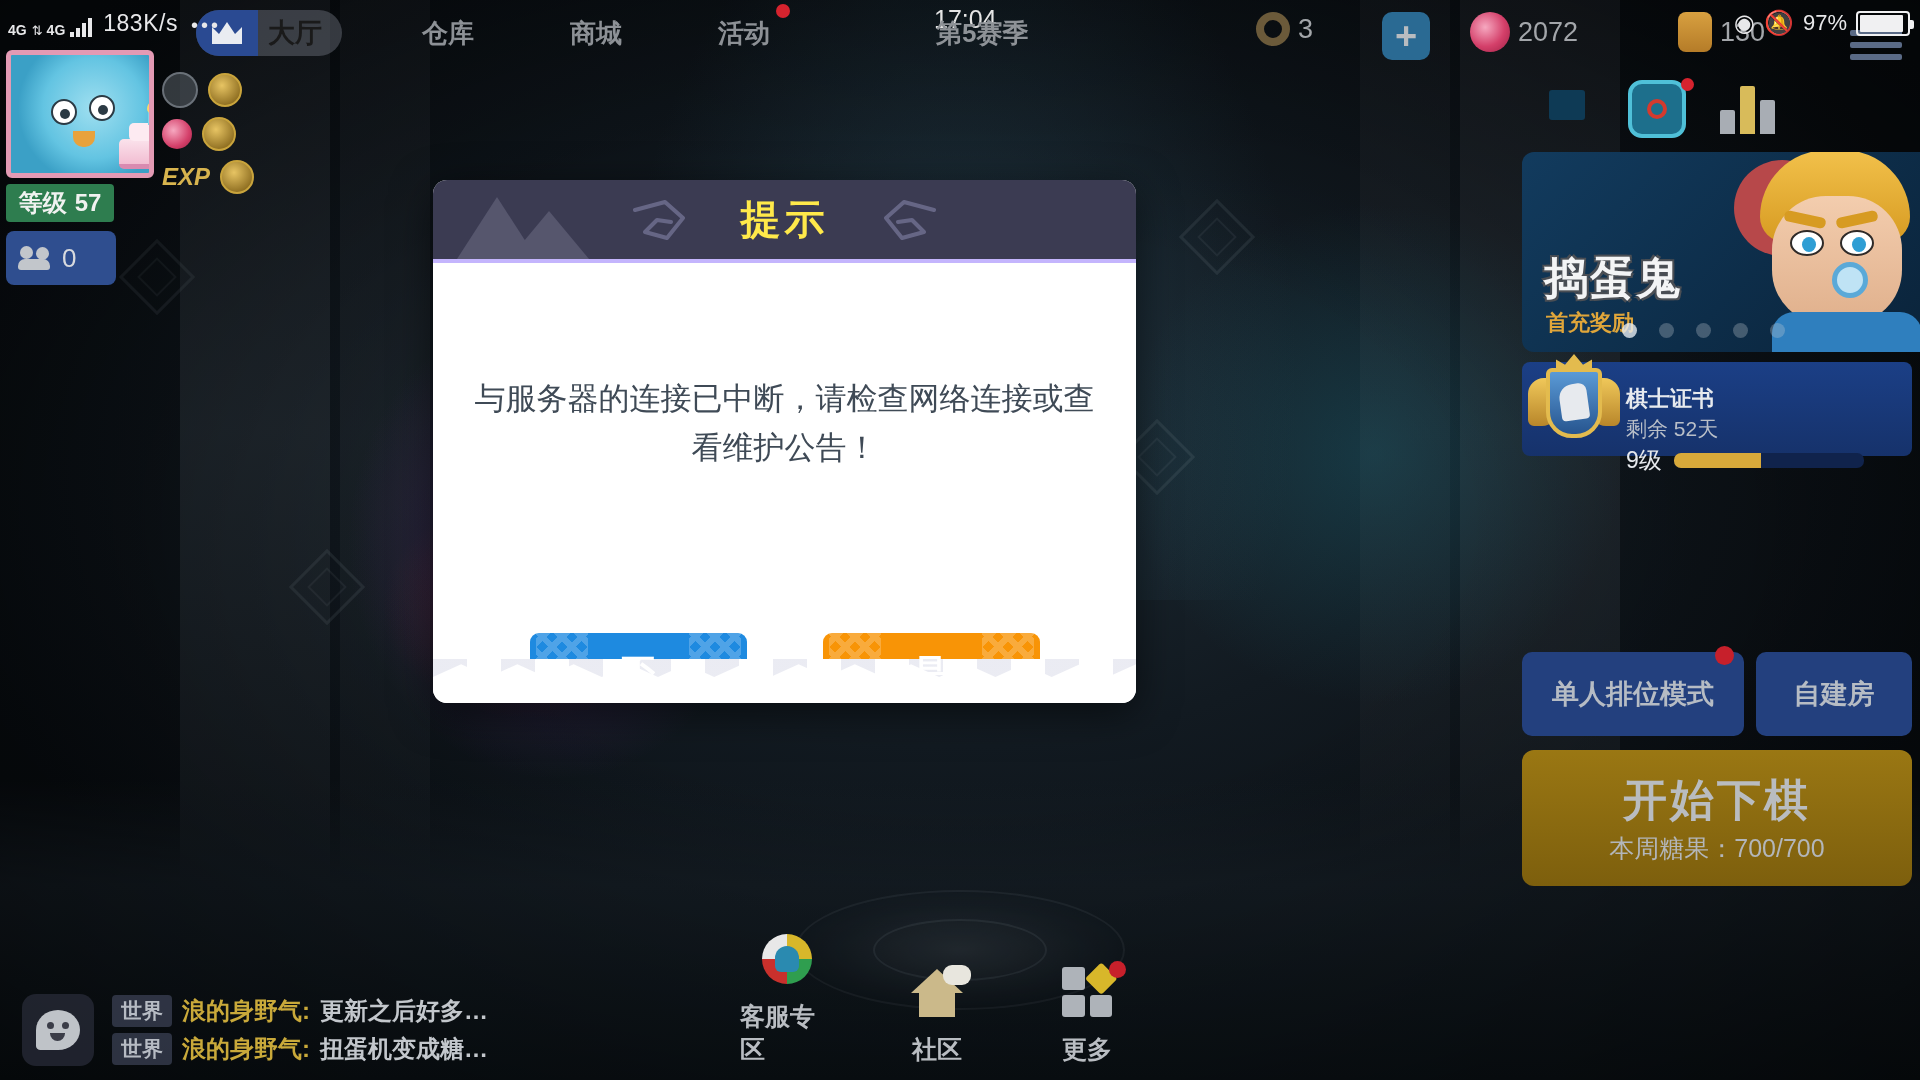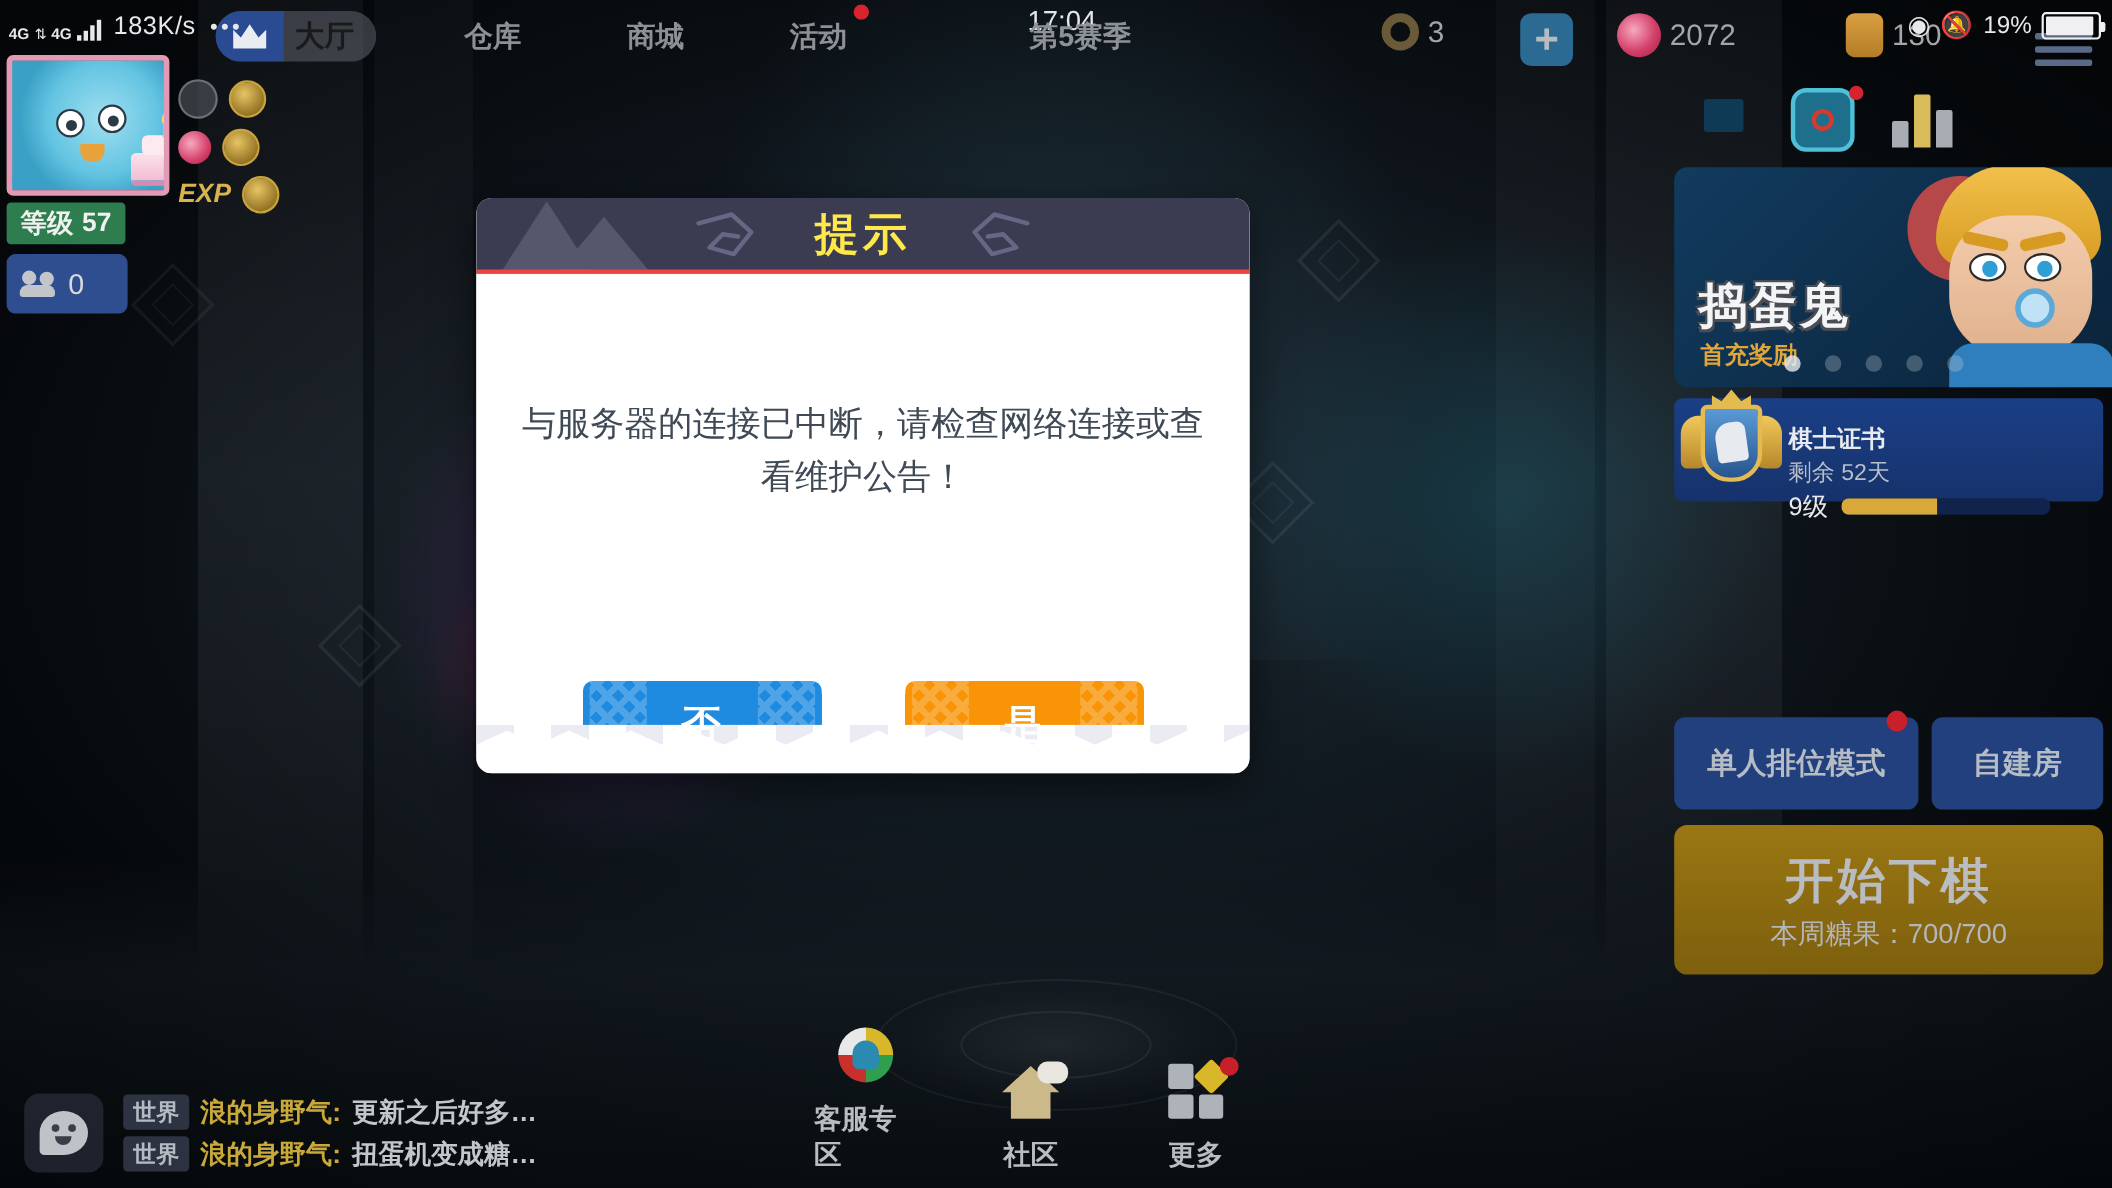--- a/index.html
+++ b/index.html
@@ -464,23 +464,23 @@
 
   
   #overlay { position:absolute; inset:0; z-index:50; }
   .dialog {
     position:absolute; left:433px; top:180px; width:703px; height:523px;
     border-radius:14px; overflow:hidden;
     background:#ffffff; box-shadow:0 10px 40px rgba(0,0,0,.55);
     display:flex; flex-direction:column;
   }
   .dlg-head {
-    height:69px; background:#3b3b52; position:relative;
+    height:83px; background:#3b3b52; position:relative;
     display:flex; align-items:center; justify-content:center;
-    border-bottom:4px solid #ef4444;
+    border-bottom:4px solid #c4b5fd;
   }
   .dlg-head .orn {
     position:absolute; top:50%; transform:translateY(-50%);
     width:56px; height:44px; opacity:.55;
   }
   .dlg-head .orn.l { left:198px; }
   .dlg-head .orn.r { right:198px; }
   .dlg-head .orn svg { width:100%; height:100%; }
   .dlg-head .mnt {
     position:absolute; left:14px; bottom:0; width:200px; height:74px; opacity:.18;
@@ -570,21 +570,21 @@
         <i></i>
         <i></i>
         <i></i>
       </span>
     <span class="speed">183K/s</span>
     <span class="dots3">•••</span>
   </div>
   <div class="sb-right">
     <span style="font-size:24px;">◉</span>
     <span style="font-size:24px;">🔕</span>
-    <span class="battery-pct">19%</span>
+    <span class="battery-pct">97%</span>
     <span class="battery">
         <i></i>
       </span>
   </div>
 </div>
 
 <div id="topnav">
   <div class="lobby-pill">
     <span class="crown-wrap">
       <svg width="34" height="26" viewBox="0 0 34 26">

